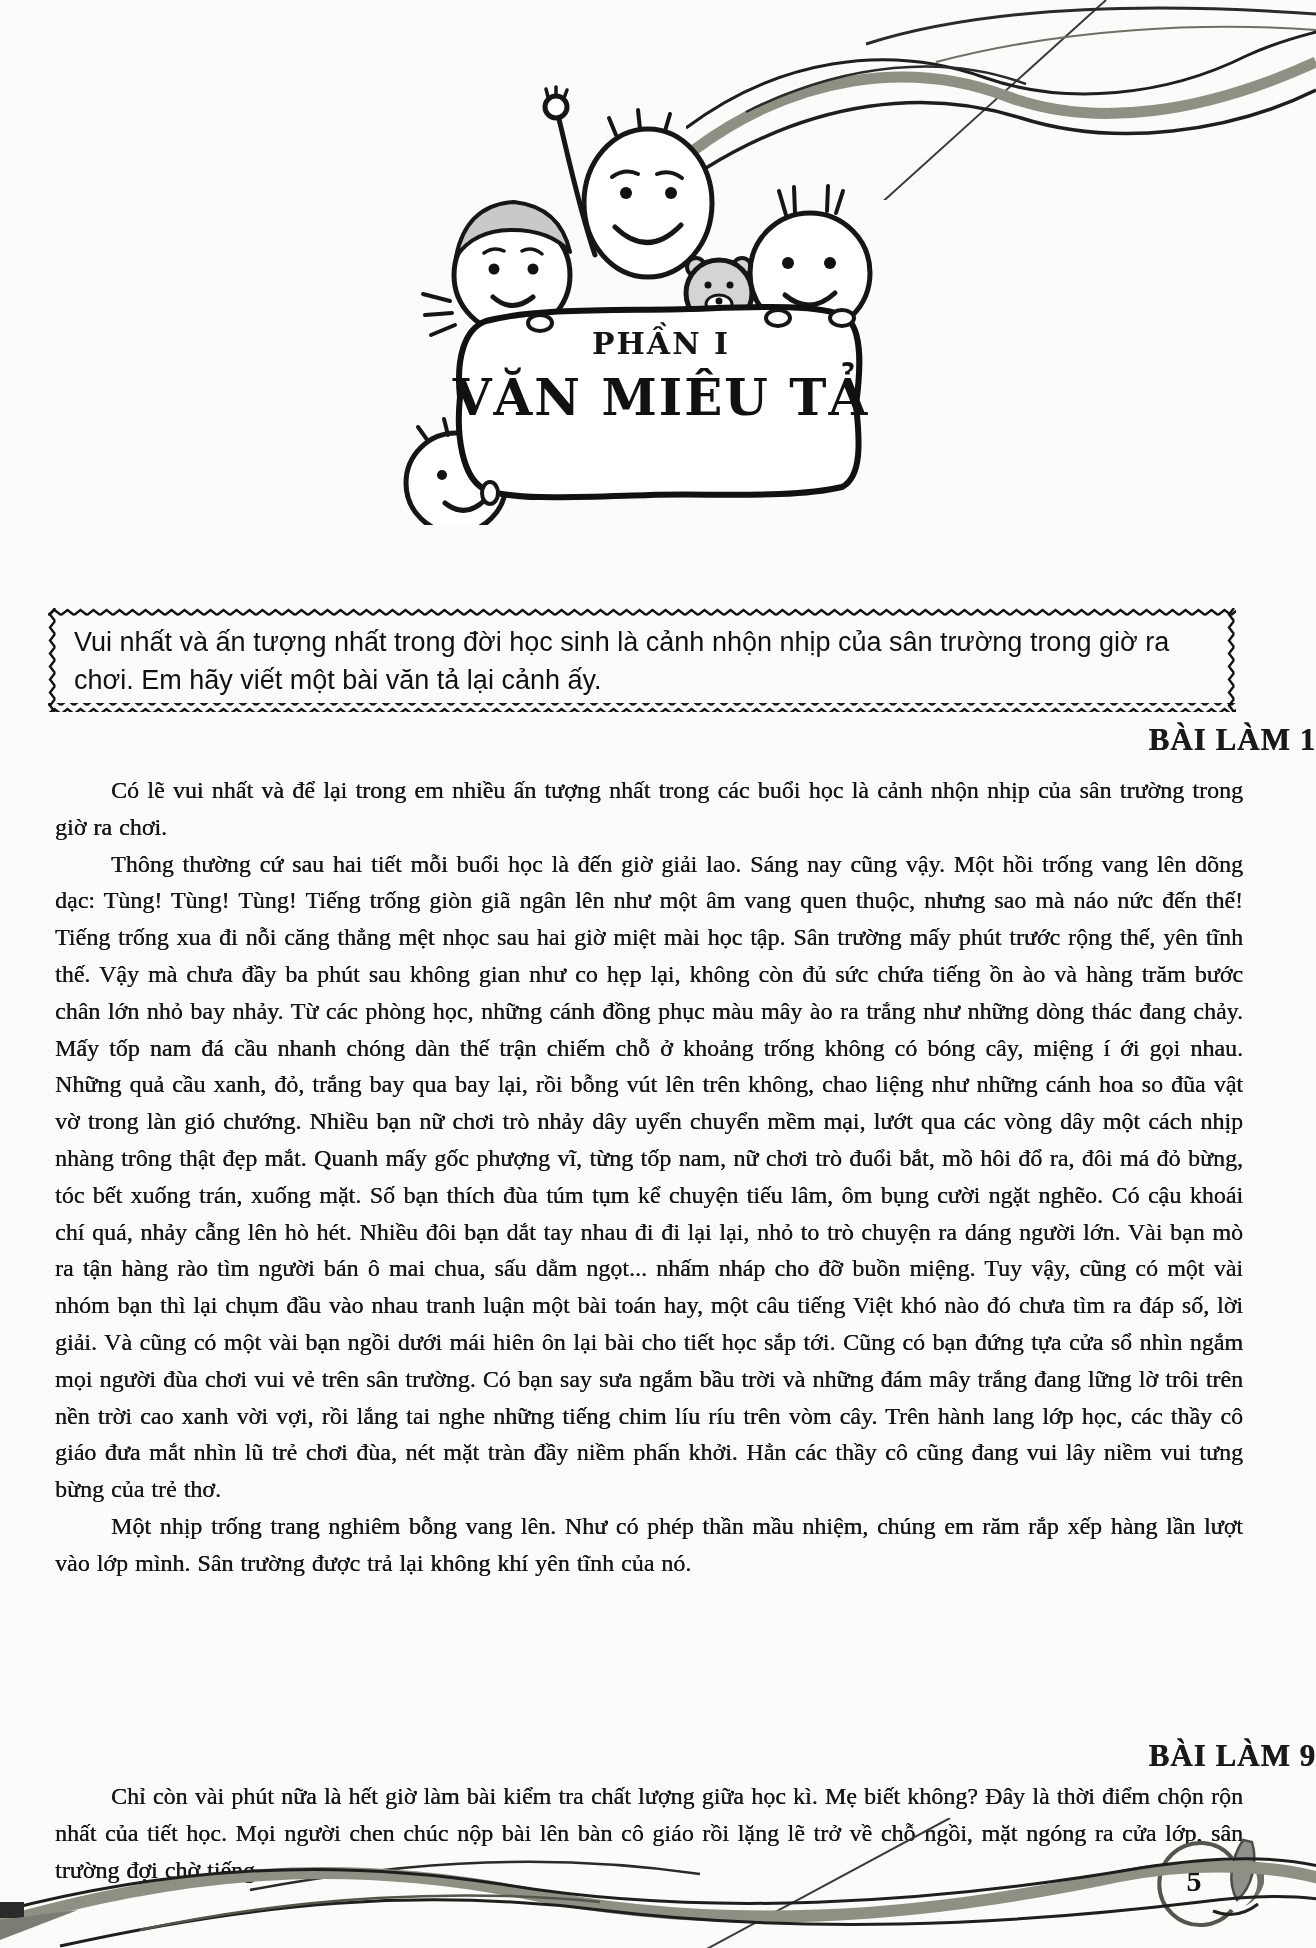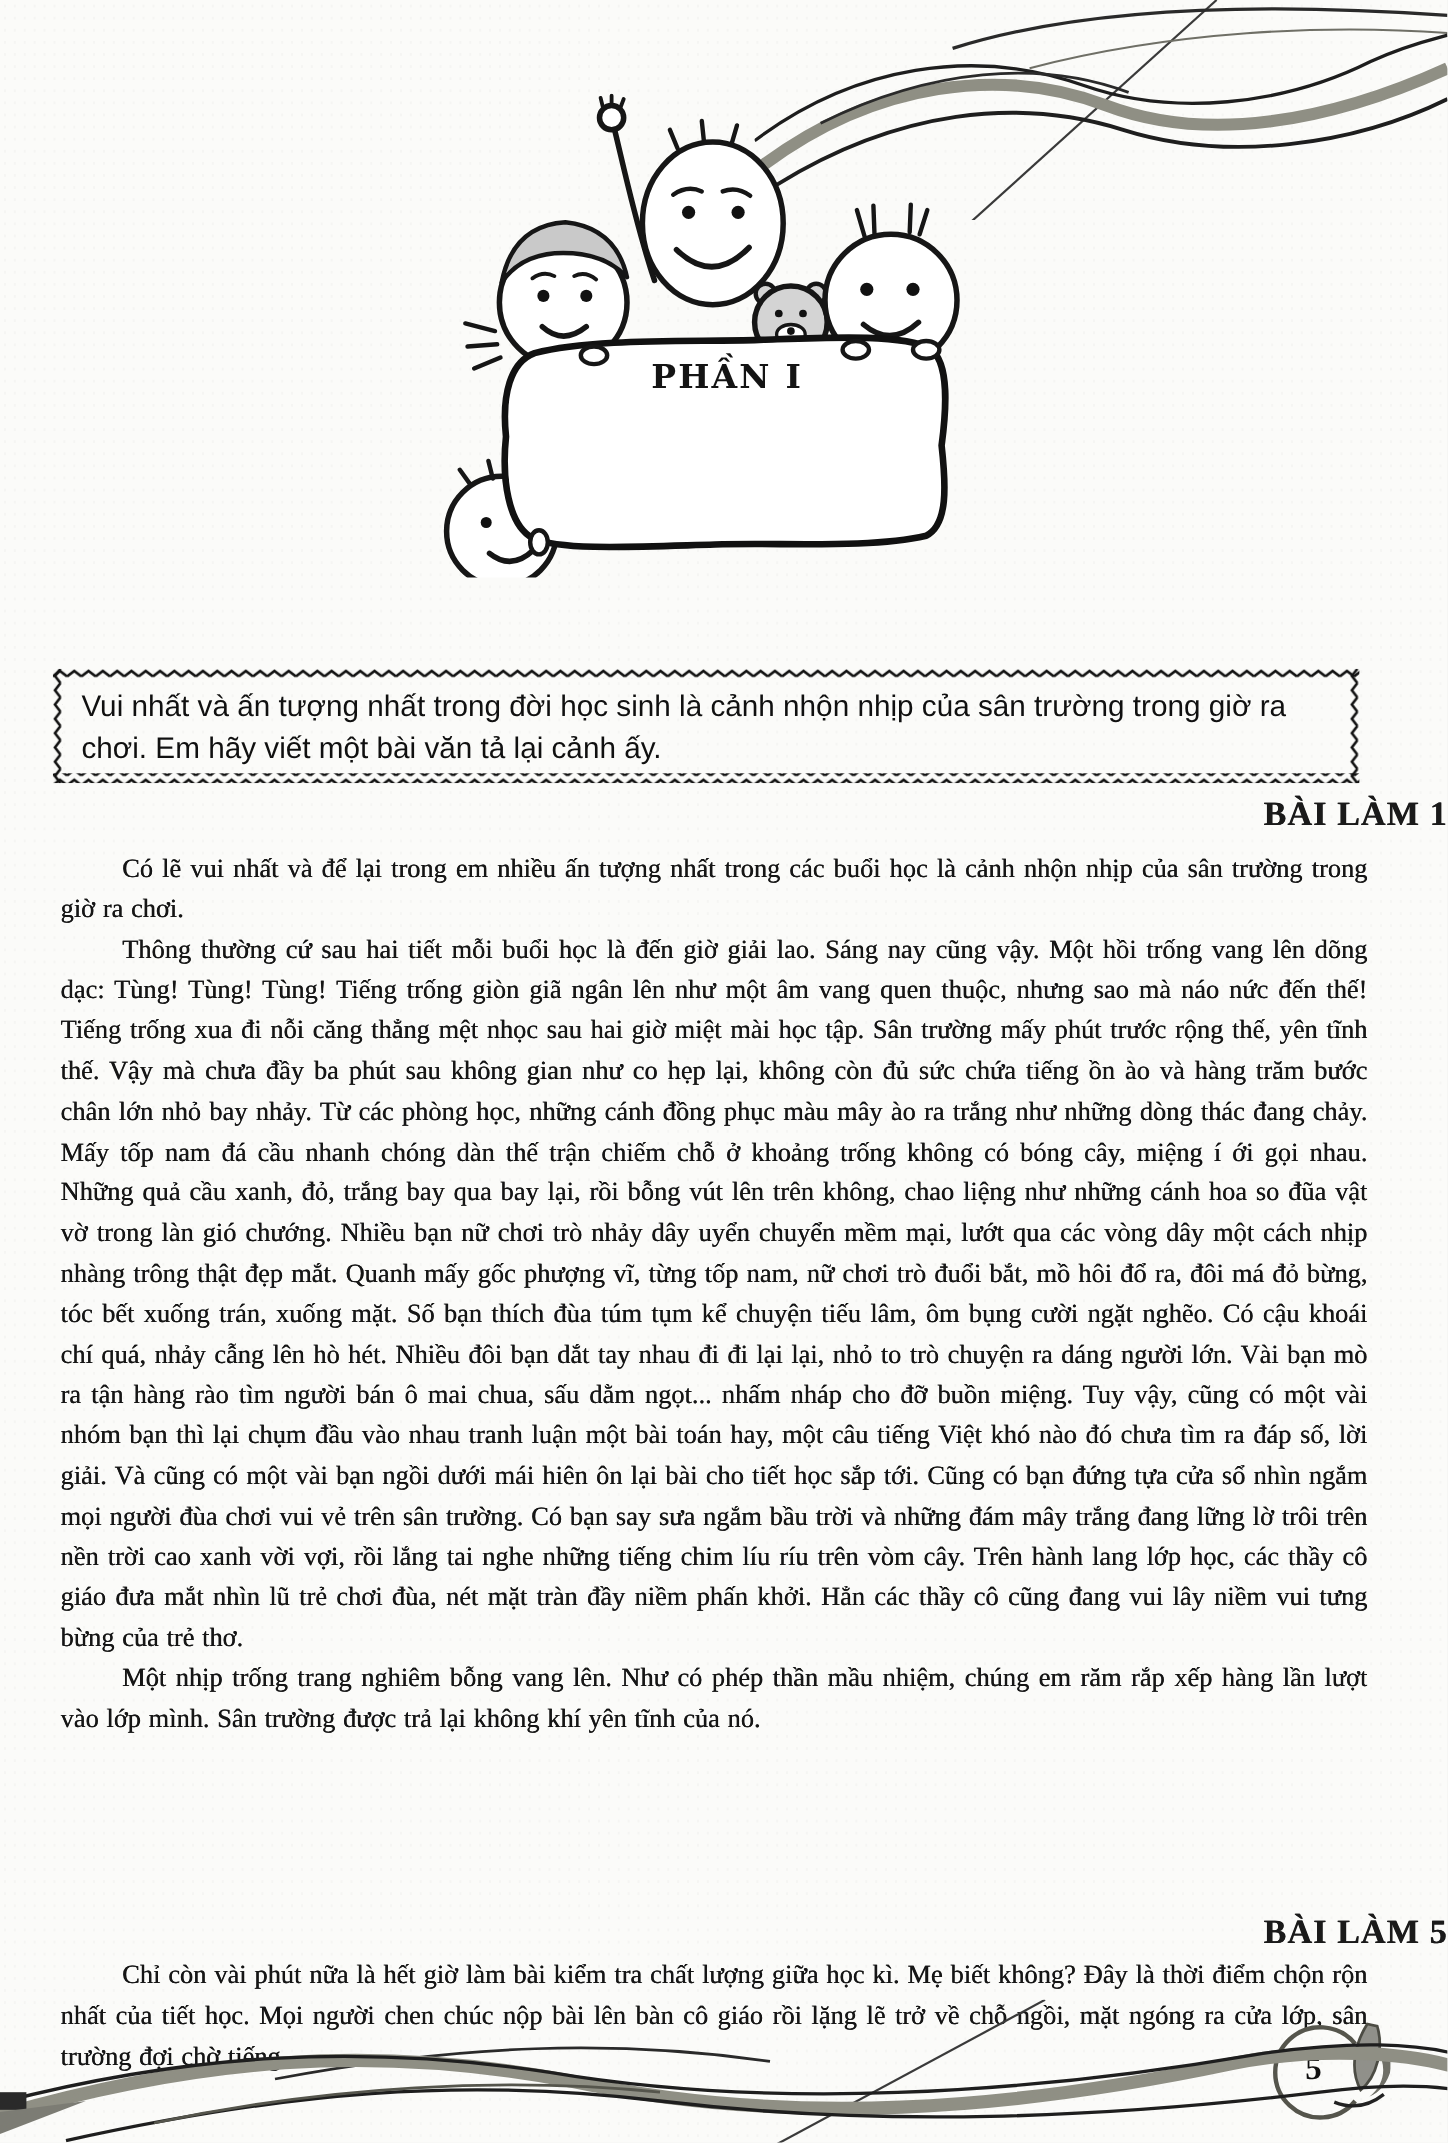--- a/index.html
+++ b/index.html
@@ -140,20 +140,21 @@
 
       <g stroke="#161616" stroke-width="4" fill="#ffffff">
         <ellipse cx="150" cy="238" rx="12" ry="8"></ellipse>
         <ellipse cx="388" cy="233" rx="12" ry="8"></ellipse>
         <ellipse cx="452" cy="233" rx="12" ry="8"></ellipse>
         <ellipse cx="100" cy="408" rx="8" ry="11"></ellipse>
       </g>
     </svg>
   </div>
   <div class="banner-label">PHẦN I</div>
+  <div class="banner-title">VĂN MIÊU TẢ</div>
 
 
   <div class="prompt-box">
     <svg class="zz" width="1188" height="104" viewBox="0 0 1188 104">
       <defs>
         <pattern id="zzh" width="13" height="9" patternUnits="userSpaceOnUse">
           <path d="M0,7 L6.5,2 L13,7" fill="none" stroke="#111" stroke-width="2.4"></path>
         </pattern>
         <pattern id="zzv" width="9" height="13" patternUnits="userSpaceOnUse">
           <path d="M7,0 L2,6.5 L7,13" fill="none" stroke="#111" stroke-width="2.4"></path>
@@ -167,21 +168,21 @@
     <div class="ptext">Vui nhất và ấn tượng nhất trong đời học sinh là cảnh nhộn nhịp của sân trường trong giờ ra chơi. Em hãy viết một bài văn tả lại cảnh ấy.</div>
   </div>
 
   <div class="essay-title" id="essay1-title">BÀI LÀM 1</div>
   <div class="body-text" id="essay1-body">
     <p>Có lẽ vui nhất và để lại trong em nhiều ấn tượng nhất trong các buổi học là cảnh nhộn nhịp của sân trường trong giờ ra chơi.</p>
     <p>Thông thường cứ sau hai tiết mỗi buổi học là đến giờ giải lao. Sáng nay cũng vậy. Một hồi trống vang lên dõng dạc: Tùng! Tùng! Tùng! Tiếng trống giòn giã ngân lên như một âm vang quen thuộc, nhưng sao mà náo nức đến thế! Tiếng trống xua đi nỗi căng thẳng mệt nhọc sau hai giờ miệt mài học tập. Sân trường mấy phút trước rộng thế, yên tĩnh thế. Vậy mà chưa đầy ba phút sau không gian như co hẹp lại, không còn đủ sức chứa tiếng ồn ào và hàng trăm bước chân lớn nhỏ bay nhảy. Từ các phòng học, những cánh đồng phục màu mây ào ra trắng như những dòng thác đang chảy. Mấy tốp nam đá cầu nhanh chóng dàn thế trận chiếm chỗ ở khoảng trống không có bóng cây, miệng í ới gọi nhau. Những quả cầu xanh, đỏ, trắng bay qua bay lại, rồi bỗng vút lên trên không, chao liệng như những cánh hoa so đũa vật vờ trong làn gió chướng. Nhiều bạn nữ chơi trò nhảy dây uyển chuyển mềm mại, lướt qua các vòng dây một cách nhịp nhàng trông thật đẹp mắt. Quanh mấy gốc phượng vĩ, từng tốp nam, nữ chơi trò đuổi bắt, mồ hôi đổ ra, đôi má đỏ bừng, tóc bết xuống trán, xuống mặt. Số bạn thích đùa túm tụm kể chuyện tiếu lâm, ôm bụng cười ngặt nghẽo. Có cậu khoái chí quá, nhảy cẫng lên hò hét. Nhiều đôi bạn dắt tay nhau đi đi lại lại, nhỏ to trò chuyện ra dáng người lớn. Vài bạn mò ra tận hàng rào tìm người bán ô mai chua, sấu dằm ngọt... nhấm nháp cho đỡ buồn miệng. Tuy vậy, cũng có một vài nhóm bạn thì lại chụm đầu vào nhau tranh luận một bài toán hay, một câu tiếng Việt khó nào đó chưa tìm ra đáp số, lời giải. Và cũng có một vài bạn ngồi dưới mái hiên ôn lại bài cho tiết học sắp tới. Cũng có bạn đứng tựa cửa sổ nhìn ngắm mọi người đùa chơi vui vẻ trên sân trường. Có bạn say sưa ngắm bầu trời và những đám mây trắng đang lững lờ trôi trên nền trời cao xanh vời vợi, rồi lắng tai nghe những tiếng chim líu ríu trên vòm cây. Trên hành lang lớp học, các thầy cô giáo đưa mắt nhìn lũ trẻ chơi đùa, nét mặt tràn đầy niềm phấn khởi. Hẳn các thầy cô cũng đang vui lây niềm vui tưng bừng của trẻ thơ.</p>
     <p>Một nhịp trống trang nghiêm bỗng vang lên. Như có phép thần mầu nhiệm, chúng em răm rắp xếp hàng lần lượt vào lớp mình. Sân trường được trả lại không khí yên tĩnh của nó.</p>
   </div>
 
-  <div class="essay-title" id="essay2-title">BÀI LÀM 5</div>
+  <div class="essay-title" id="essay2-title">BÀI LÀM 9</div>
   <div class="body-text" id="essay2-body">
     <p>Chỉ còn vài phút nữa là hết giờ làm bài kiểm tra chất lượng giữa học kì. Mẹ biết không? Đây là thời điểm chộn rộn nhất của tiết học. Mọi người chen chúc nộp bài lên bàn cô giáo rồi lặng lẽ trở về chỗ ngồi, mặt ngóng ra cửa lớp, sân trường đợi chờ tiếng</p>
   </div>
 
   <div class="page-number-wrap">
     <svg width="124" height="98" viewBox="0 0 124 98">
       <path d="M92,24 A41,41 0 1 0 92,76" fill="none" stroke="#55554c" stroke-width="4"></path>
       <path d="M103,6 C91,25 87,48 97,66 C112,54 118,28 112,8 Z" fill="#90908a" stroke="#4c4c44" stroke-width="2.5"></path>
       <path d="M112,30 C121,44 119,61 105,72 C117,67 127,52 125,35 Z" fill="#6f6f66"></path>
       <path d="M118,70 C104,81 88,83 73,77" fill="none" stroke="#222" stroke-width="3"></path>

